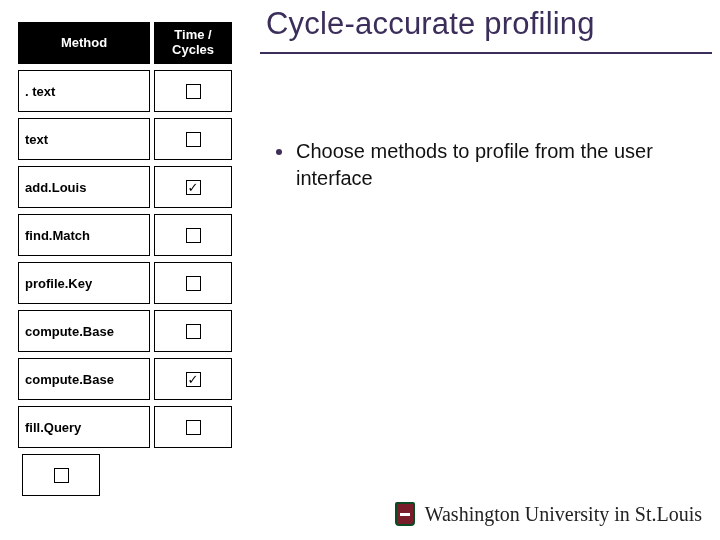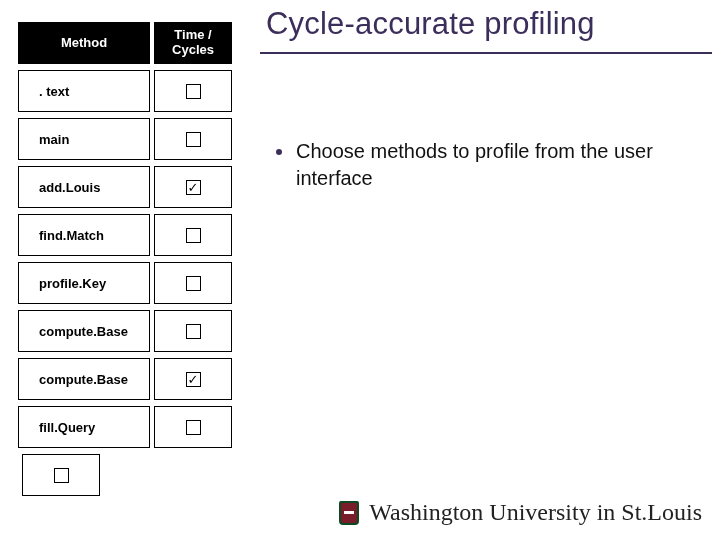--- a/index.html
+++ b/index.html
@@ -31,21 +31,21 @@
     align-items: stretch;
     margin-bottom: 6px;
   }
   .cell-method, .cell-tc {
     border: 1px solid #000;
     background: #fff;
     height: 42px;
     display: flex;
     align-items: center;
   }
-  .cell-method { width: 132px; padding-left: 20px; font-size: 13px; font-weight: bold; }
+  .cell-method { width: 132px; padding-left: 6px; font-size: 13px; font-weight: bold; }
   .cell-tc     { width: 78px; margin-left: 4px; justify-content: center; }
 
   .hdr .cell-method, .hdr .cell-tc {
     background: #000;
     color: #fff;
     font-weight: bold;
     text-align: center;
     justify-content: center;
     font-size: 13px;
     line-height: 1.15;
@@ -92,21 +92,21 @@
     border: 2px solid #0b4a23;
     border-radius: 2px 2px 4px 4px;
     display: flex; align-items: center; justify-content: center;
   }
   .shield::after {
     content: "";
     width: 10px; height: 3px; background: #fff;
   }
   .wustl {
     font-family: Georgia, "Times New Roman", serif;
-    font-size: 24px;
+    font-size: 20px;
     color: #222;
   }
 </style>
 </head>
 <body>
 
 <div class="slide">
 
   <div class="title">Cycle-accurate profiling</div>
   <div class="underline"></div>
@@ -117,21 +117,21 @@
       <div class="cell-tc">Time / Cycles</div>
     </div>
 
     <div class="row">
       <div class="cell-method">. text</div>
       <div class="cell-tc">
         <span class="checkbox"></span>
       </div>
     </div>
     <div class="row">
-      <div class="cell-method">main</div>
+      <div class="cell-method">text</div>
       <div class="cell-tc">
         <span class="checkbox"></span>
       </div>
     </div>
     <div class="row">
       <div class="cell-method">add.Louis</div>
       <div class="cell-tc">
         <span class="checkbox">✓</span>
       </div>
     </div>

